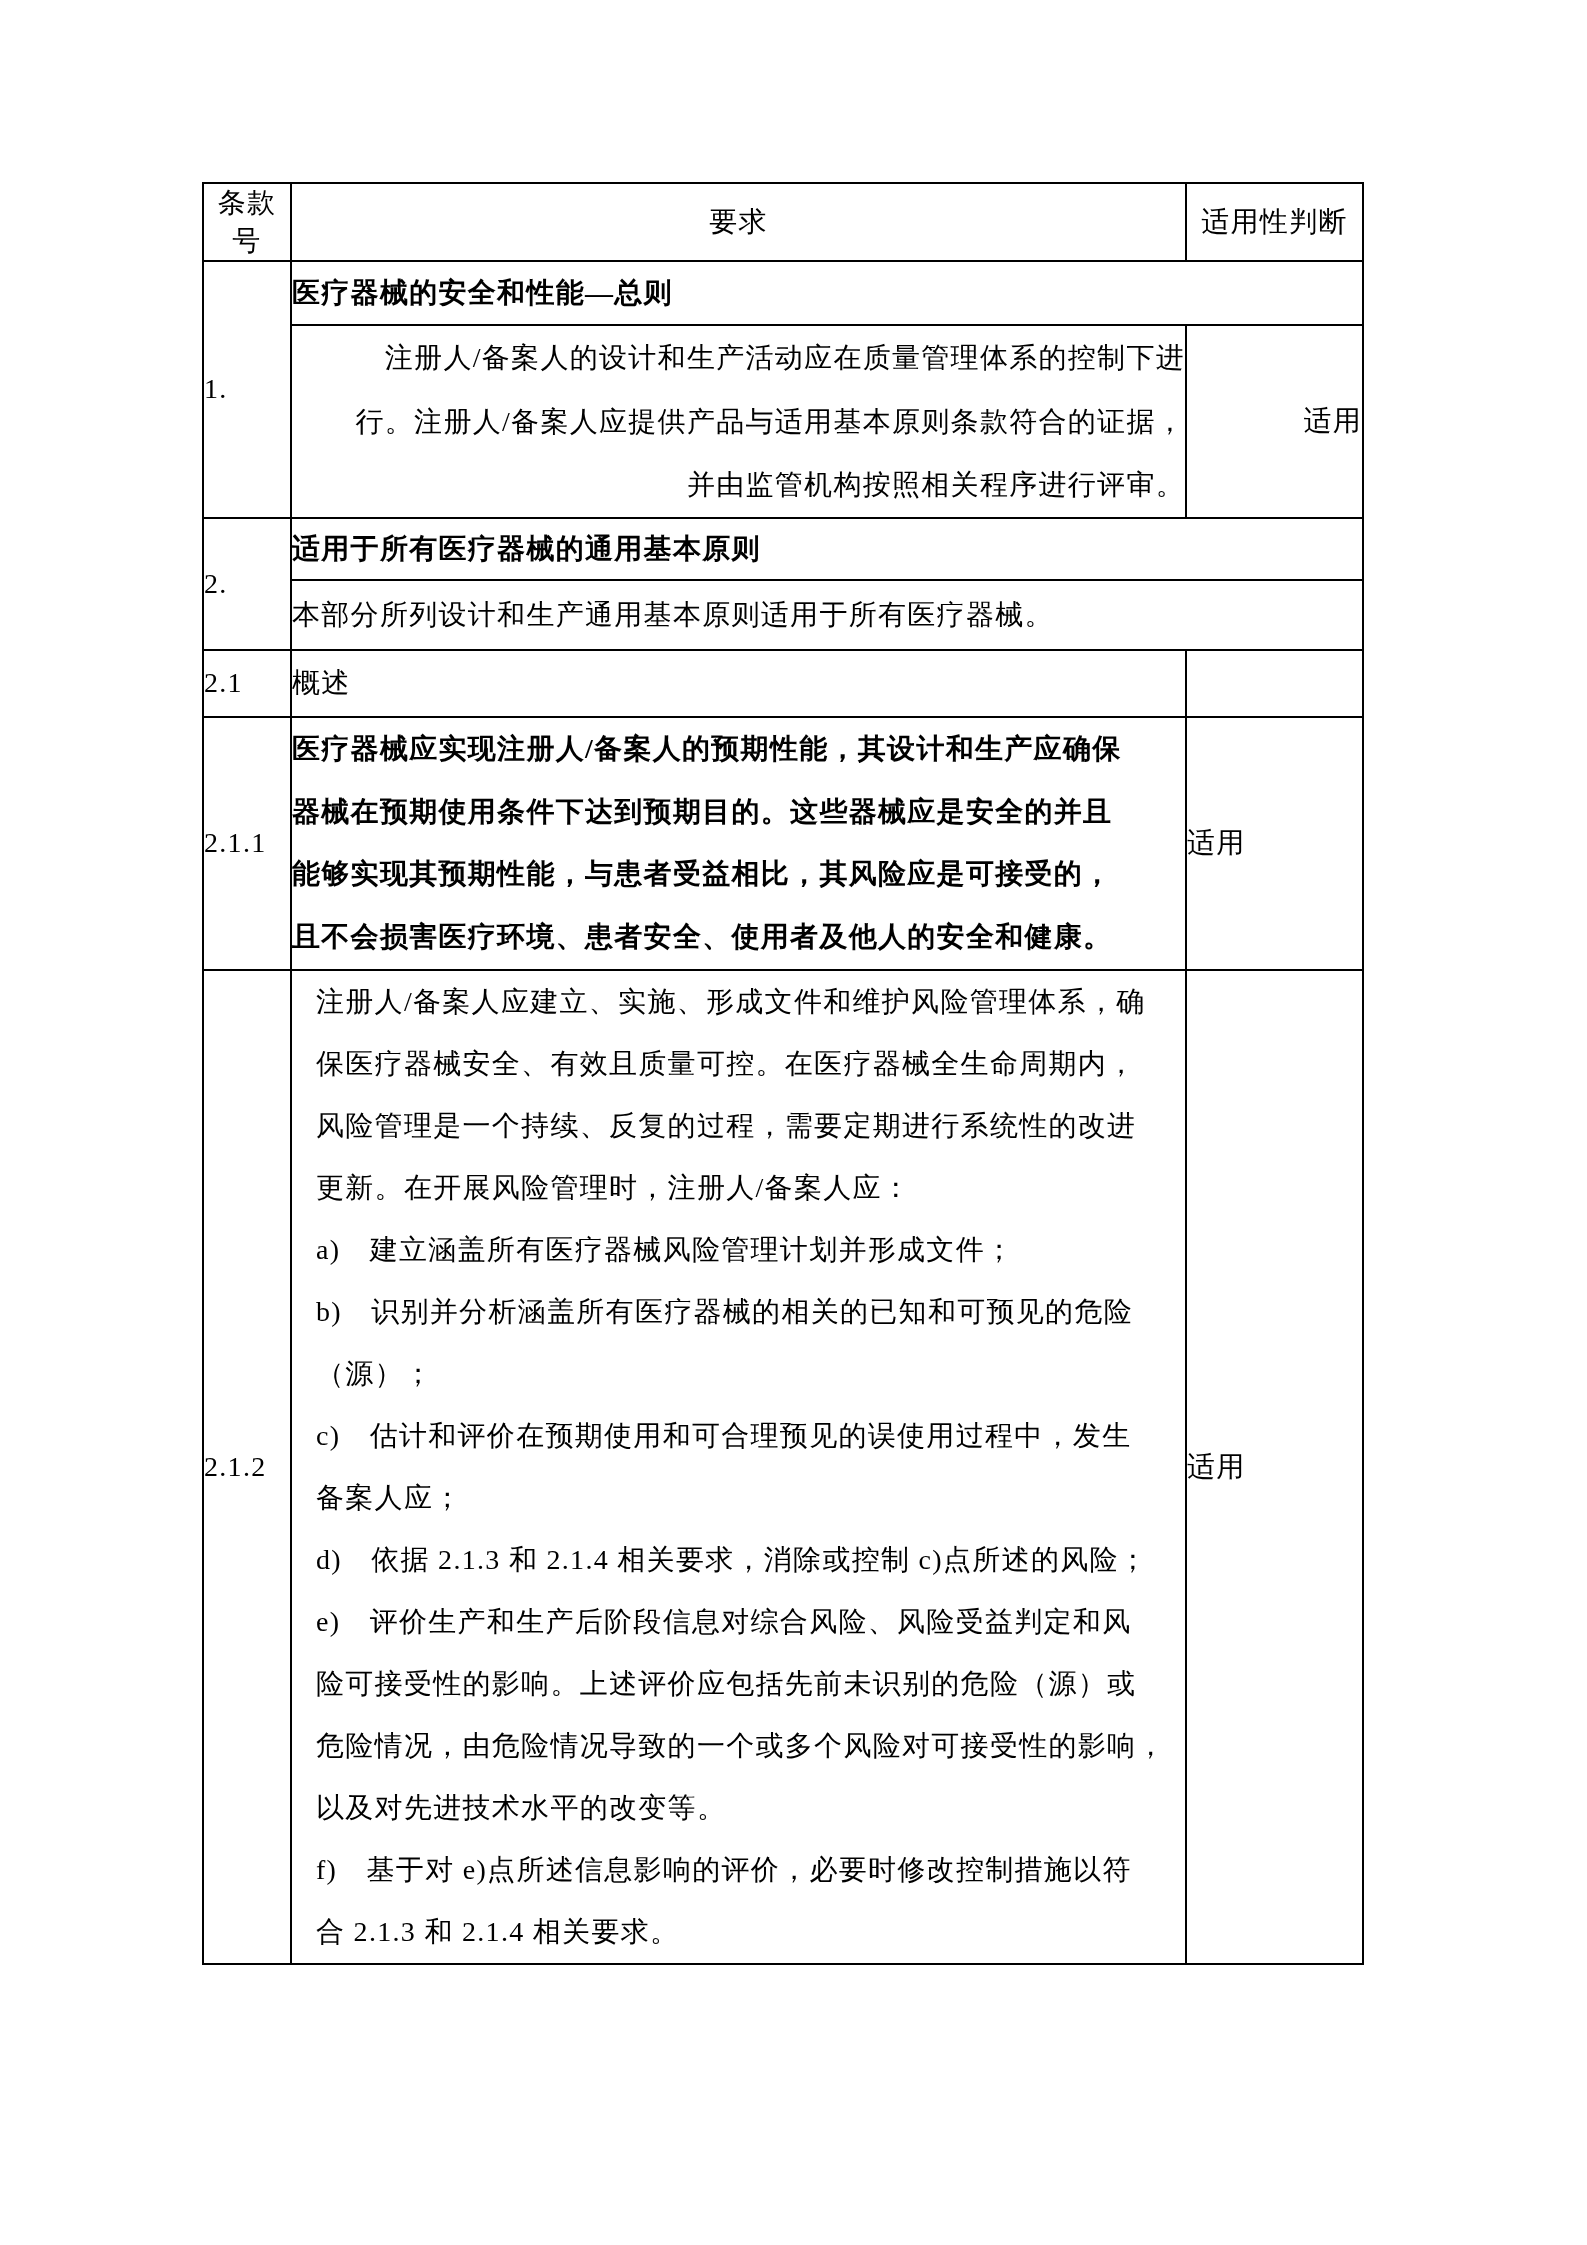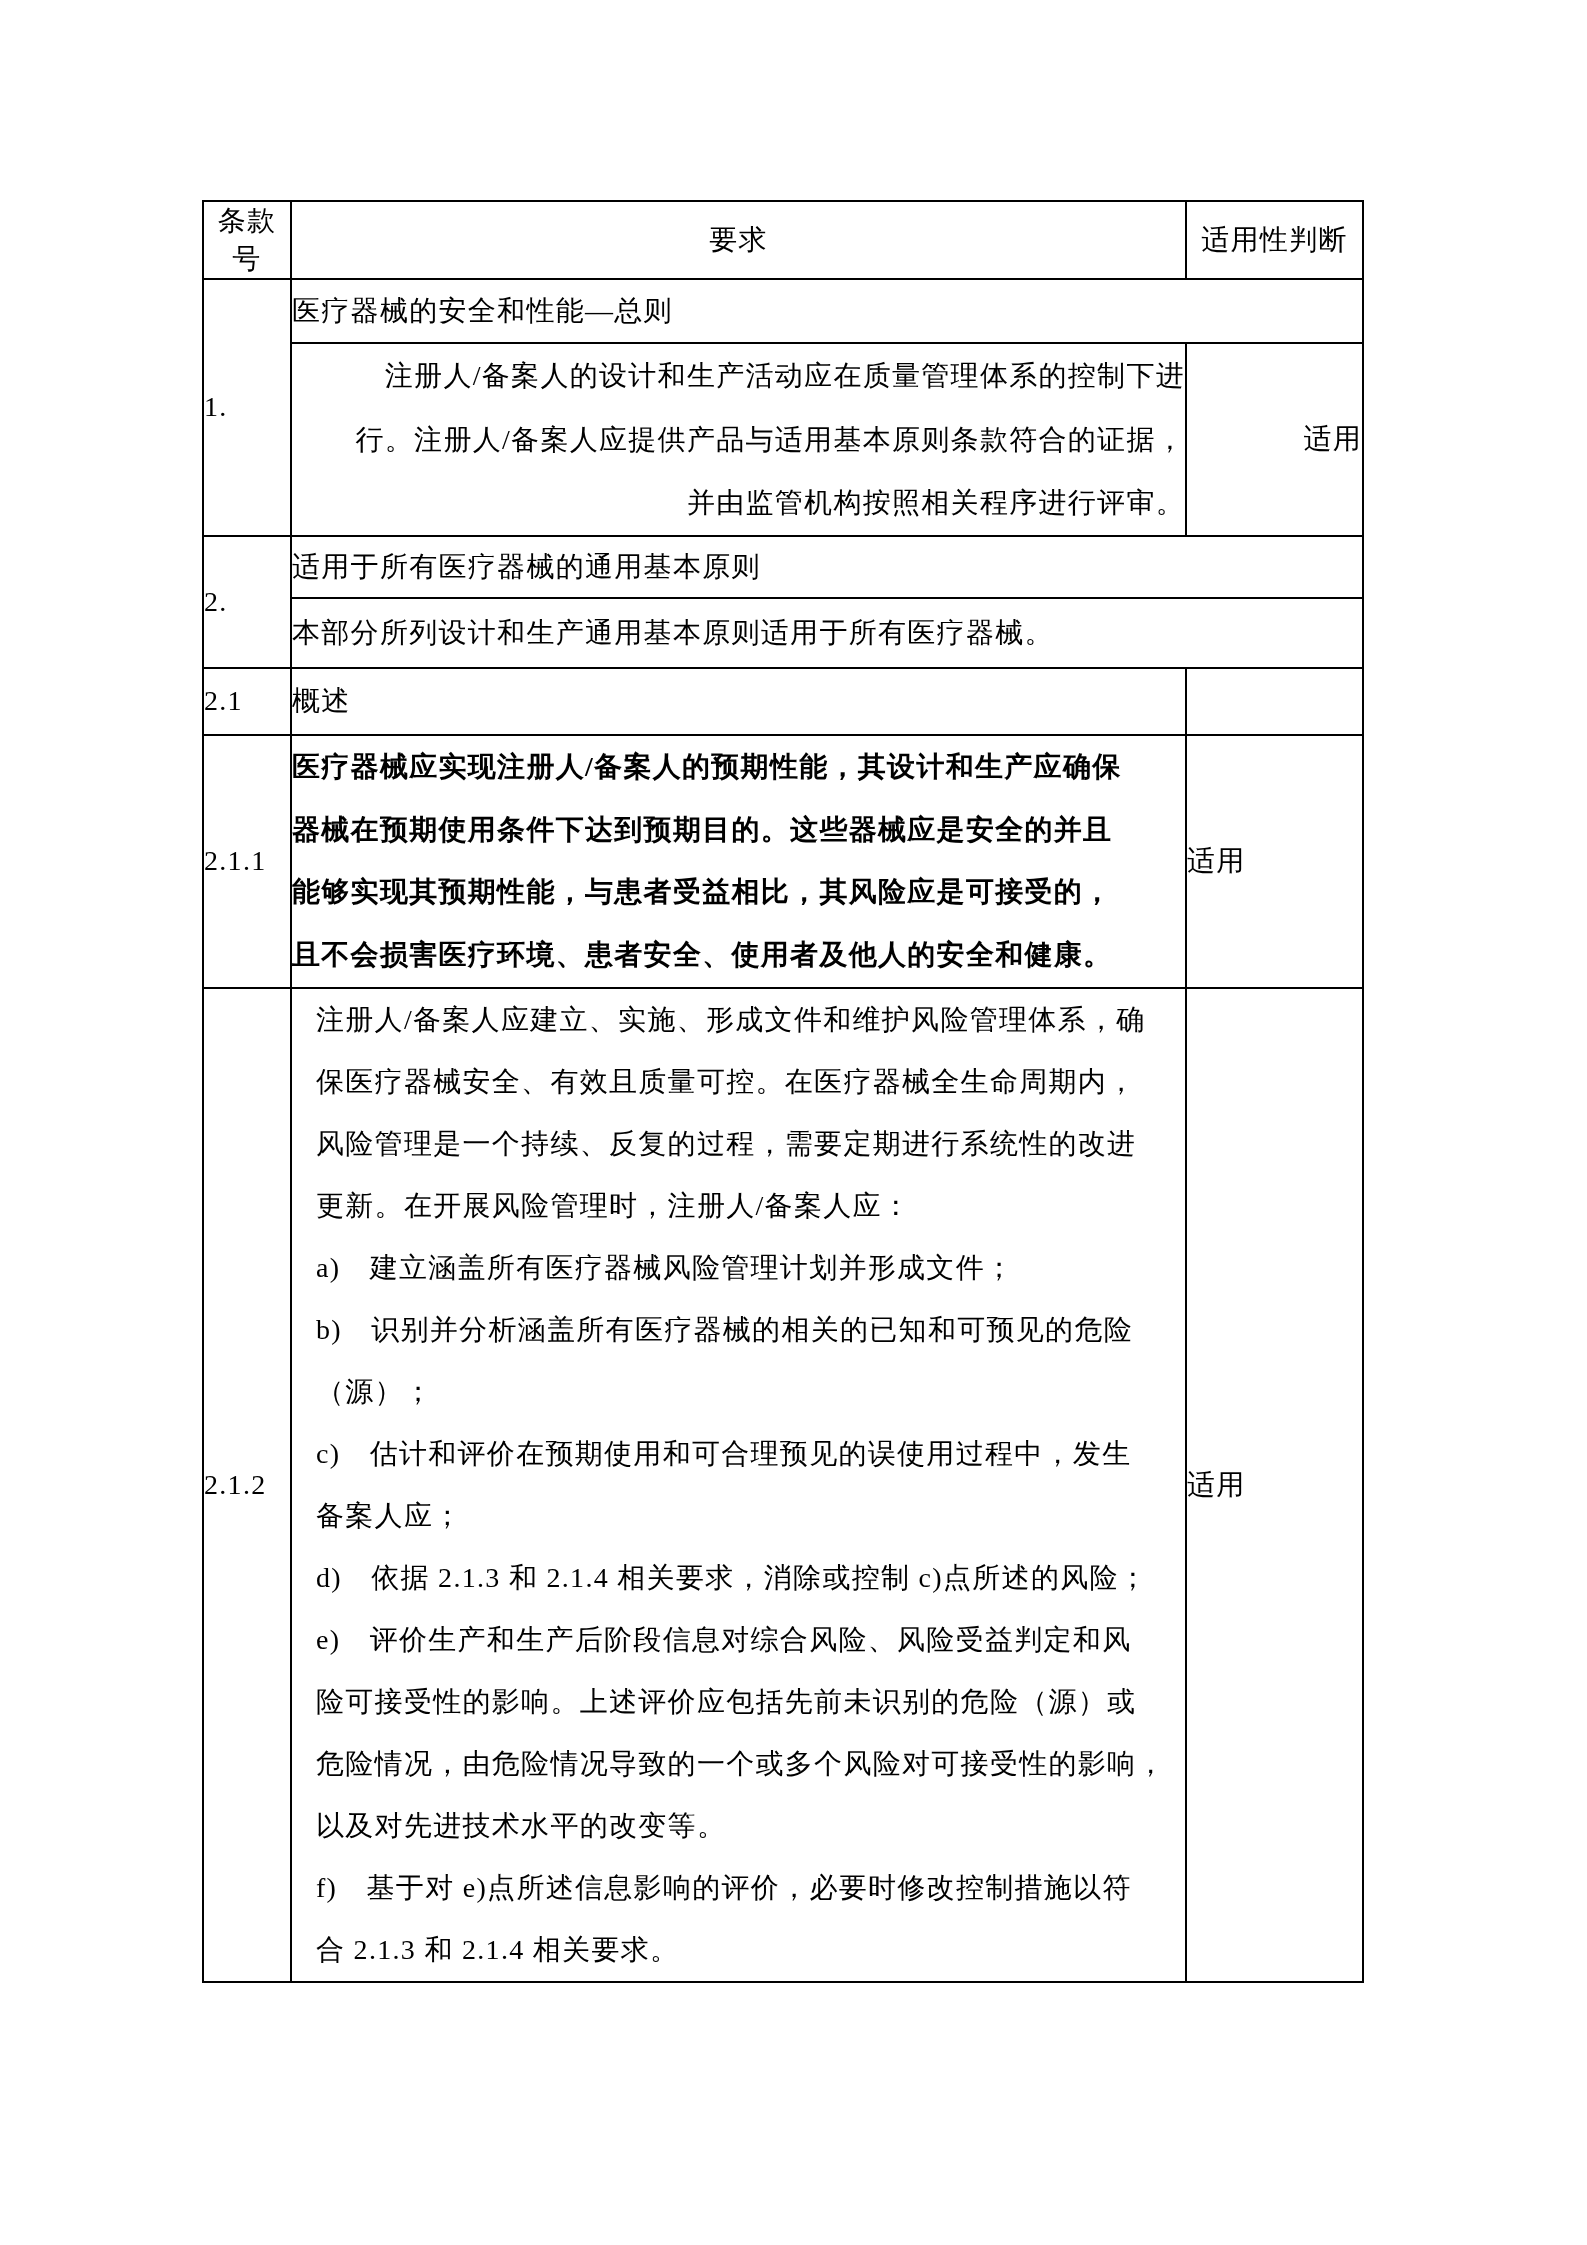--- a/index.html
+++ b/index.html
@@ -16,21 +16,21 @@
   .page {
     position: relative;
     width: 1587px;
     height: 2245px;
     background: #ffffff;
     overflow: hidden;
   }
   table.doc {
     position: absolute;
     left: 202px;
-    top: 200px;
+    top: 182px;
     width: 1160px;
     border-collapse: collapse;
     table-layout: fixed;
   }
   table.doc td {
     border: 2px solid #000000;
     vertical-align: middle;
     padding: 0;
     font-size: 28px;
     letter-spacing: 1.3px;
@@ -40,21 +40,21 @@
   tr.r-a1 { height: 64px; }
   tr.r-a2 { height: 191px; text-align: right; }
   tr.r-b1 { height: 62px; }
   tr.r-b2 { height: 70px; }
   tr.r-c  { height: 67px; }
   tr.r-d  { height: 251px; }
   tr.r-e  { height: 992px; }
 
   tr.r-h td { text-align: center; }
   td.clause { padding-left: 11px; }
-  td.title  { font-weight: normal; font-size: 29px; padding-left: 17px; letter-spacing: 1px; }
+  td.title  { font-weight: bold; font-size: 29px; padding-left: 17px; letter-spacing: 1px; }
   td.body   { padding-left: 17px; padding-right: 6px; }
   td.app    { padding-left: 13px; }
 
   .tl { white-space: nowrap; }
   .s1   .tl { height: 63.6px;  line-height: 63.6px; }
   .s211 .tl { height: 62.75px; line-height: 62.75px; font-weight: bold; }
   .s212 .tl { height: 62px;    line-height: 62px; padding-left: 24px; }
 </style>
 </head>
 <body>

